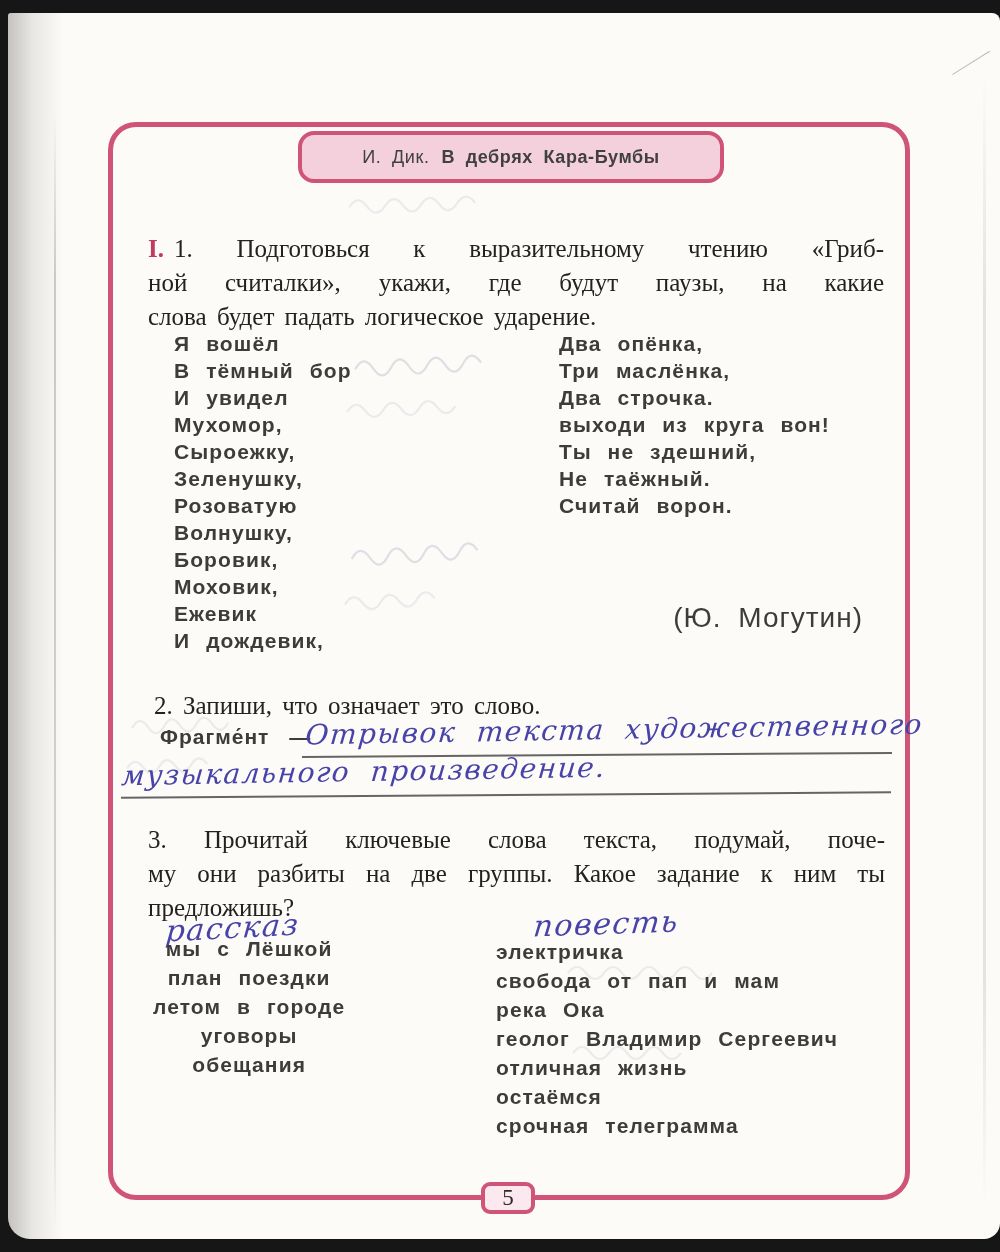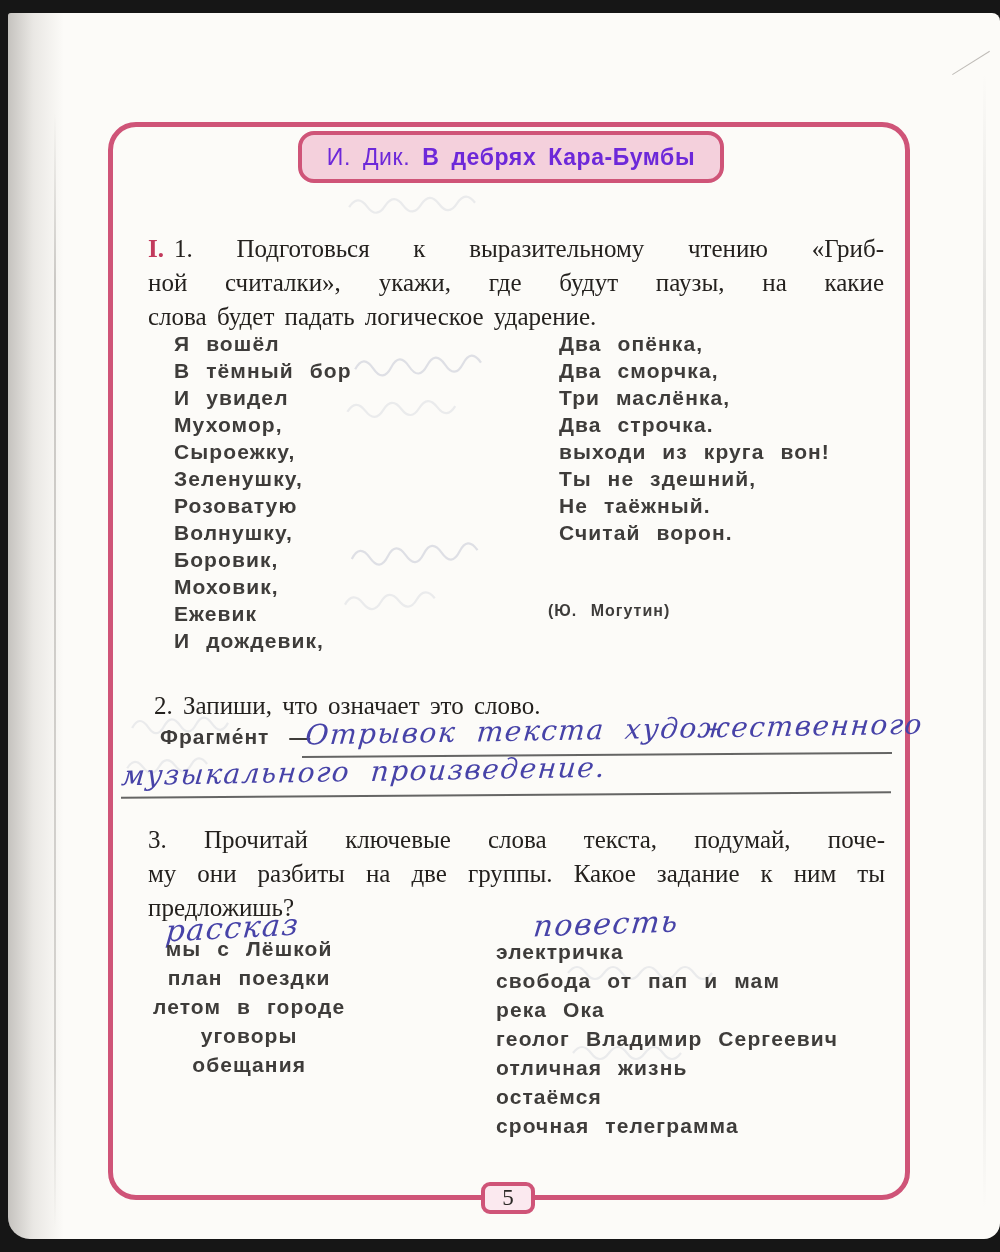--- a/index.html
+++ b/index.html
@@ -45,21 +45,21 @@
   }
   
   .title-box{
     position:absolute;left:290px;top:118px;width:426px;height:52px;
     background:var(--title-fill,#f4d0dc);
     border:4px solid var(--frame-pink,#c94d72);
     border-radius:16px;
     box-sizing:border-box;
     display:flex;align-items:center;justify-content:center;gap:12px;
     font-family:"Liberation Sans", sans-serif;
-    font-size:23px;color:#6d28d9;letter-spacing:.6px;word-spacing:5px;
+    font-size:18px;color:#404040;letter-spacing:.6px;word-spacing:5px;
   }
   .title-box .bold{font-weight:bold;}
   
   .para{
     position:absolute;color:var(--text-black,#24211e);
     font-size:25px;line-height:34px;word-spacing:4px;
   }
   .para .line{white-space:nowrap;}
   .para .j{text-align:justify;text-align-last:justify;white-space:normal;}
   .marker{
@@ -68,23 +68,23 @@
   
   .sans{
     position:absolute;
     font-family:"Liberation Sans", sans-serif;
     color:#3e3c3a;font-size:21px;letter-spacing:1.1px;word-spacing:9px;
     font-weight:bold;
   }
   .poem .pl{line-height:27px;}
   .kw .pl{line-height:29px;}
   .attribution{
-    position:absolute;left:540px;top:589px;width:315px;text-align:left;
-    font-family:"Liberation Sans", sans-serif;font-weight:bold;
-    font-size:16px;letter-spacing:1px;word-spacing:8px;color:#3e3c3a;
+    position:absolute;left:540px;top:589px;width:315px;text-align:right;
+    font-family:"Liberation Sans", sans-serif;font-weight:normal;
+    font-size:28px;letter-spacing:1px;word-spacing:8px;color:#3e3c3a;
   }
   
   .hand{
     position:absolute;
     font-family:"DejaVu Serif", serif;font-style:italic;
     color:var(--ink-blue,#4743a8);
     transform:skewX(-6deg) rotate(-1deg);
     letter-spacing:1.5px;word-spacing:10px;
     white-space:nowrap;
   }
@@ -162,21 +162,20 @@
       <div class="pl">Зеленушку,</div>
       <div class="pl">Розоватую</div>
       <div class="pl">Волнушку,</div>
       <div class="pl">Боровик,</div>
       <div class="pl">Моховик,</div>
       <div class="pl">Ежевик</div>
       <div class="pl">И дождевик,</div>
     </div>
   <div class="sans poem" style="left:551px;top:317px;">
       <div class="pl">Два опёнка,</div>
-      <div class="pl">Два сморчка,</div>
       <div class="pl">Три маслёнка,</div>
       <div class="pl">Два строчка.</div>
       <div class="pl">выходи из круга вон!</div>
       <div class="pl">Ты не здешний,</div>
       <div class="pl">Не таёжный.</div>
       <div class="pl">Считай ворон.</div>
     </div>
   <div class="attribution">(Ю.  Могутин)</div>
 
   <div class="para" style="left:146px;top:676px;">

